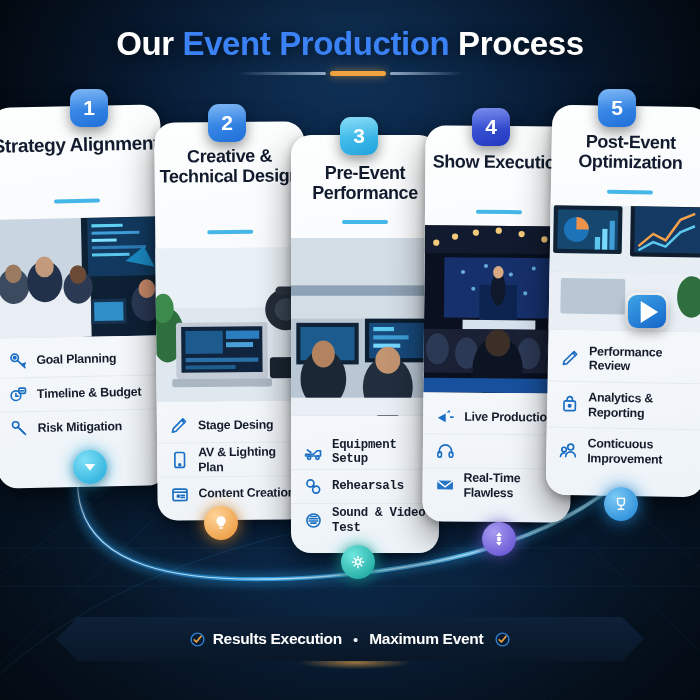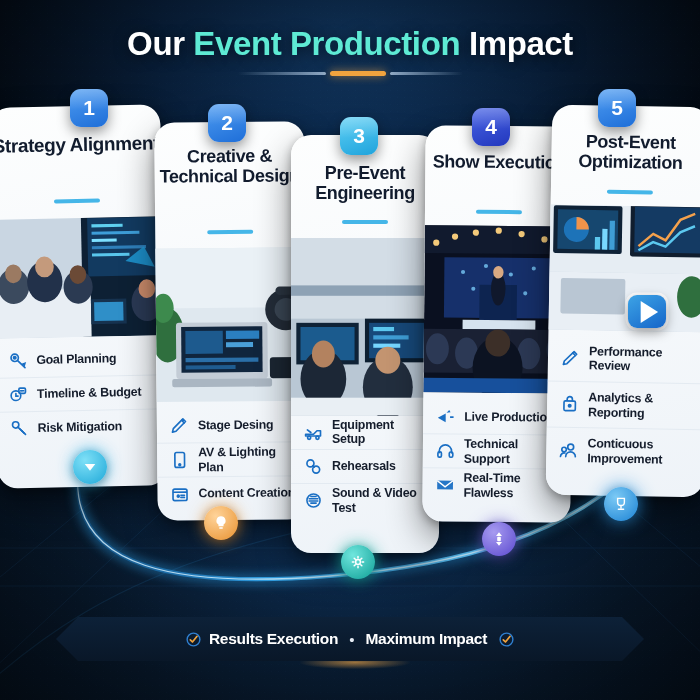--- a/index.html
+++ b/index.html
@@ -35,21 +35,21 @@
   }
 
   
   #header { position:absolute; top:0; left:0; width:700px; height:92px; z-index:12; text-align:center; }
   #title {
     margin-top:25px;
     font-size:33px; font-weight:bold; letter-spacing:-.4px;
     color:#ffffff; white-space:nowrap;
     text-shadow:0 2px 14px rgba(0,0,0,.6);
   }
-  #title .hl { color:#5eead4; }
+  #title .hl { color:#3b82f6; }
   #rule { margin:8px auto 0; width:225px; height:5px; position:relative; }
   .rule-seg { position:absolute; top:1px; height:3px; border-radius:2px; }
   .rule-l { left:0;   width:88px; background:linear-gradient(90deg, rgba(150,180,210,0), rgba(175,200,225,.8)); }
   .rule-c { left:92px; width:56px; height:5px; top:0; background:#f0a33e; border-radius:3px;
             box-shadow:0 0 9px rgba(240,163,62,.65); }
   .rule-r { left:152px; width:73px; background:linear-gradient(90deg, rgba(175,200,225,.8), rgba(150,180,210,0)); }
 
   
   #flow { position:absolute; left:0; top:380px; width:700px; height:230px; z-index:6; }
 
@@ -153,21 +153,21 @@
     </g>
     <g stroke="#1d5punkt" fill="none"></g>
     <path d="M-30 700 C 120 560, 260 520, 700 470" stroke="#2f8fd8" stroke-width="1.2" opacity=".35" fill="none"></path>
   </svg>
   <div class="bg-noise"></div>
   <div class="vignette"></div>
 </div>
 
 <div id="header">
   <div id="title">
-    <span>Our </span><span class="hl">Event Production</span><span> Impact</span>
+    <span>Our </span><span class="hl">Event Production</span><span> Process</span>
   </div>
   <div id="rule">
     <div class="rule-seg rule-l"></div>
     <div class="rule-seg rule-c"></div>
     <div class="rule-seg rule-r"></div>
   </div>
 </div>
 
 <svg id="flow" viewBox="0 0 700 230">
   <defs>
@@ -318,42 +318,42 @@
       <rect x="9.4" y="17.6" width="5.2" height="2.2" rx="1.1"></rect>
   </svg>
 </div>
 
 <div class="num" style="left:340px; top:117px; background:linear-gradient(160deg,#5fd0f5,#1fa3dc);">
   <span>3</span>
 </div>
 <div class="card" style="left:291px; top:135px; width:148px; height:418px;">
   <div class="card-inner">
     <div class="c-title" style="top:28px; font-size:18px;">Pre-Event
-Engineering</div>
+Performance</div>
     <div class="c-underline" style="top:85px;"></div>
     <div class="c-photo" style="top:103px; height:185px;">
       <svg class="photo-shear" viewBox="0 0 148 185" preserveAspectRatio="none">
         <rect width="148" height="185" fill="#b9c7d4"></rect>
         <rect x="0" y="0" width="148" height="92" fill="#d3dde6"></rect>
         <rect x="0" y="60" width="148" height="10" fill="#8ea2b5"></rect>
         <rect x="8" y="96" width="60" height="40" fill="#0f2236"></rect>
           <rect x="12" y="100" width="52" height="32" fill="#1b5b8e"></rect>
         <rect x="74" y="92" width="62" height="42" fill="#0c1e30"></rect>
           <rect x="78" y="96" width="54" height="34" fill="#17497a"></rect>
         <rect x="82" y="100" width="20" height="4" fill="#5cc8ef"></rect>
           <rect x="82" y="108" width="34" height="4" fill="#3f9ed6"></rect>
         <rect x="82" y="116" width="26" height="4" fill="#76d6ff"></rect>
         <ellipse cx="34" cy="150" rx="22" ry="28" fill="#1c2736"></ellipse>
           <ellipse cx="34" cy="126" rx="11" ry="13" fill="#b3825f"></ellipse>
         <ellipse cx="96" cy="158" rx="24" ry="30" fill="#222e3e"></ellipse>
           <ellipse cx="96" cy="132" rx="12" ry="13" fill="#c39470"></ellipse>
         <rect x="0" y="168" width="148" height="17" fill="#e9eff4"></rect>
       </svg>
     </div>
-    <div class="c-list" style="top:280px;">
+    <div class="c-list" style="top:300px;font-family:Liberation Mono, monospace;">
       <div class="li">
         <svg class="li-ico" viewBox="0 0 24 24" fill="none" stroke="#1a6fc4" stroke-width="1.9">
           <path d="M3 14 h9 l4 -4 h4 v6 H3 z" stroke-linejoin="round"></path>
             <circle cx="7" cy="18" r="1.8"></circle>
             <circle cx="16.5" cy="18" r="1.8"></circle>
             <path d="M5 9 l4 3" stroke-linecap="round"></path>
         </svg>
         <span class="li-txt">Equipment Setup</span>
       </div>
       <div class="li">
@@ -436,21 +436,20 @@
             <path d="M17 11 h4 v2 h-4 z"></path>
         </svg>
         <span class="li-txt">Live Production</span>
       </div>
       <div class="li">
         <svg class="li-ico" viewBox="0 0 24 24" fill="none" stroke="#1a6fc4" stroke-width="1.9">
           <path d="M5 14 v-2 a7 7 0 0 1 14 0 v2" stroke-linecap="round"></path>
             <rect x="3.5" y="13" width="4" height="6" rx="1.6"></rect>
             <rect x="16.5" y="13" width="4" height="6" rx="1.6"></rect>
         </svg>
-        <span class="li-txt">Technical Support</span>
       </div>
       <div class="li">
         <svg class="li-ico" viewBox="0 0 24 24" fill="#1a6fc4">
           <path d="M3 7 h18 v10 H3 z" opacity=".95"></path>
             <path d="M3 7 l9 7 9 -7" fill="none" stroke="#ffffff" stroke-width="1.6"></path>
         </svg>
         <span class="li-txt">Real-Time Flawless</span>
       </div>
     </div>
   </div>
@@ -539,21 +538,21 @@
 <div id="footer">
   <div class="f-item">
     <svg class="f-ico" viewBox="0 0 24 24" fill="none">
       <circle cx="12" cy="12" r="9" stroke="#2f7fd0" stroke-width="2"></circle>
       <path d="M7.5 12.5 l3 3 L17 7.5" stroke="#f0a33e" stroke-width="2.4" stroke-linecap="round" stroke-linejoin="round"></path>
     </svg>
     <span class="f-txt">Results Execution</span>
   </div>
   <span class="f-dot">•</span>
   <div class="f-item">
-    <span class="f-txt">Maximum Impact</span>
+    <span class="f-txt">Maximum Event</span>
   </div>
   <div class="f-item">
     <svg class="f-ico" viewBox="0 0 24 24" fill="none">
       <circle cx="12" cy="12" r="9" stroke="#2f7fd0" stroke-width="2"></circle>
       <path d="M7.5 12.5 l3 3 L17 7.5" stroke="#f0a33e" stroke-width="2.4" stroke-linecap="round" stroke-linejoin="round"></path>
     </svg>
   </div>
 </div>
 
 </body></html>

